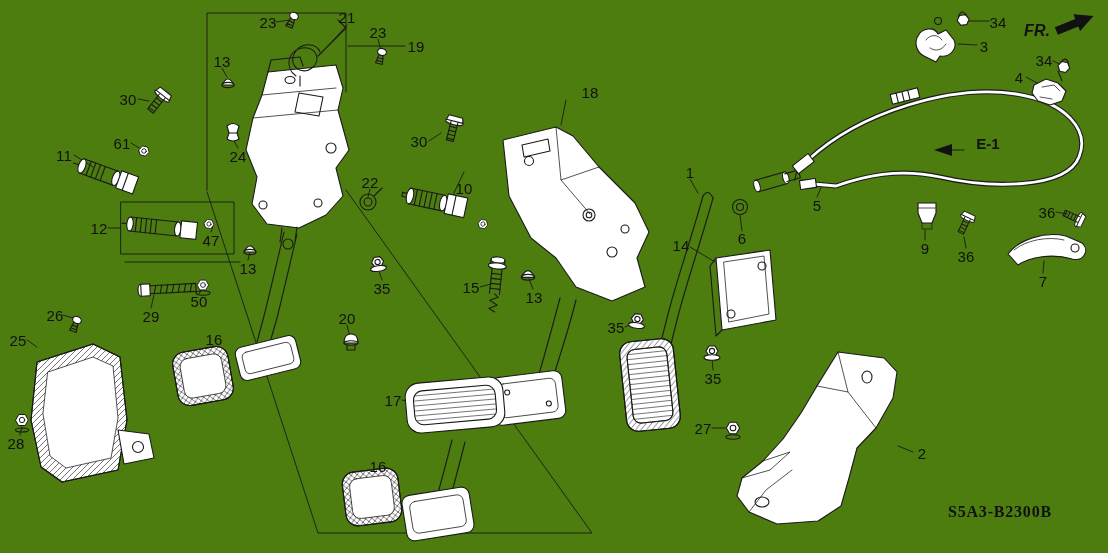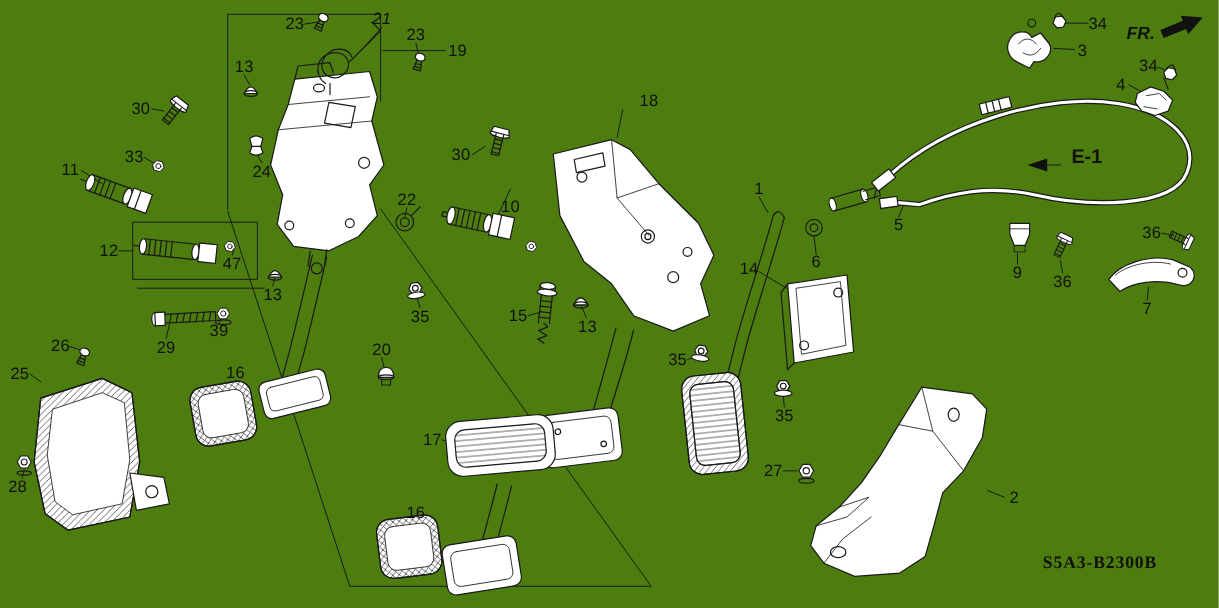--- a/index.html
+++ b/index.html
@@ -16,21 +16,21 @@
   #lw .ph{fill:url(#hh);stroke:#1a1a1a;}
   #lw .solid{fill:#111111;stroke:none;}
   #lw .leader{stroke-width:0.9;}
   #lw .tube{stroke-width:5;}
   #lw .tubein{stroke:#ffffff;stroke-width:2.8;}
   #lw .patline{stroke:#2c2c2c;stroke-width:0.65;}
   .part-label{position:absolute;transform:translate(-50%,-50%);font-size:15px;color:#111;
               white-space:nowrap;letter-spacing:.2px;}
   .fr-label{position:absolute;transform:translate(-50%,-50%);font-size:16px;font-weight:bold;
             font-style:italic;color:#111;}
-  .e1-label{position:absolute;transform:translate(-50%,-50%);font-size:18px;font-weight:bold;color:#111;}
+  .e1-label{position:absolute;transform:translate(-50%,-50%);font-size:15px;font-weight:bold;color:#111;}
   .code-label{position:absolute;font-family:"Liberation Serif",serif;font-weight:bold;font-size:16px;
               letter-spacing:.8px;color:#111;text-align:right;}
 </style>
 </head>
 <body>
 
 <div class="stage">
 
 <svg id="lw" width="1108" height="553" viewBox="0 0 1108 553">
   <defs>
@@ -352,40 +352,40 @@
     <path d="M952,150 H964"></path>
   </g>
 
   <g transform="translate(1056,30) rotate(-22)">
     <polygon class="solid" points="0,-3 22,-3 22,-8 40,1 22,10 22,5 0,5"></polygon>
   </g>
 </svg>
 
 <div style="position:absolute;left:0;top:0;width:100%;height:100%;">
       <span class="part-label" style="left: 268px; top: 22px;">23</span>
-      <span class="part-label" style="left: 347px; top: 17px; font-style: italic;">21</span>
+      <span class="part-label" style="left: 347px; top: 17px;">21</span>
       <span class="part-label" style="left: 378px; top: 32px;">23</span>
       <span class="part-label" style="left: 416px; top: 46px;">19</span>
       <span class="part-label" style="left: 222px; top: 61px;">13</span>
       <span class="part-label" style="left: 128px; top: 99px;">30</span>
       <span class="part-label" style="left: 566px; top: 92px; margin-left: 24px;">18</span>
       <span class="part-label" style="left: 419px; top: 141px;">30</span>
       <span class="part-label" style="left: 464px; top: 164px; margin-top: 24px;">10</span>
       <span class="part-label" style="left: 238px; top: 156px;">24</span>
       <span class="part-label" style="left: 64px; top: 155px;">11</span>
-      <span class="part-label" style="left: 122px; top: 143px;">33</span>
+      <span class="part-label" style="left: 122px; top: 143px;">61</span>
       <span class="part-label" style="left: 370px; top: 182px;">22</span>
       <span class="part-label" style="left: 99px; top: 228px;">12</span>
       <span class="part-label" style="left: 211px; top: 240px;">47</span>
       <span class="part-label" style="left: 248px; top: 268px;">13</span>
       <span class="part-label" style="left: 382px; top: 288px;">35</span>
       <span class="part-label" style="left: 471px; top: 287px;">15</span>
       <span class="part-label" style="left: 534px; top: 297px;">13</span>
       <span class="part-label" style="left: 151px; top: 316px;">29</span>
-      <span class="part-label" style="left: 199px; top: 301px;">39</span>
+      <span class="part-label" style="left: 199px; top: 301px;">50</span>
       <span class="part-label" style="left: 347px; top: 318px;">20</span>
       <span class="part-label" style="left: 55px; top: 315px;">26</span>
       <span class="part-label" style="left: 18px; top: 340px;">25</span>
       <span class="part-label" style="left: 214px; top: 339px;">16</span>
       <span class="part-label" style="left: 393px; top: 400px;">17</span>
       <span class="part-label" style="left: 378px; top: 466px;">16</span>
       <span class="part-label" style="left: 16px; top: 443px;">28</span>
       <span class="part-label" style="left: 616px; top: 327px;">35</span>
       <span class="part-label" style="left: 713px; top: 378px;">35</span>
       <span class="part-label" style="left: 690px; top: 172px;">1</span>

